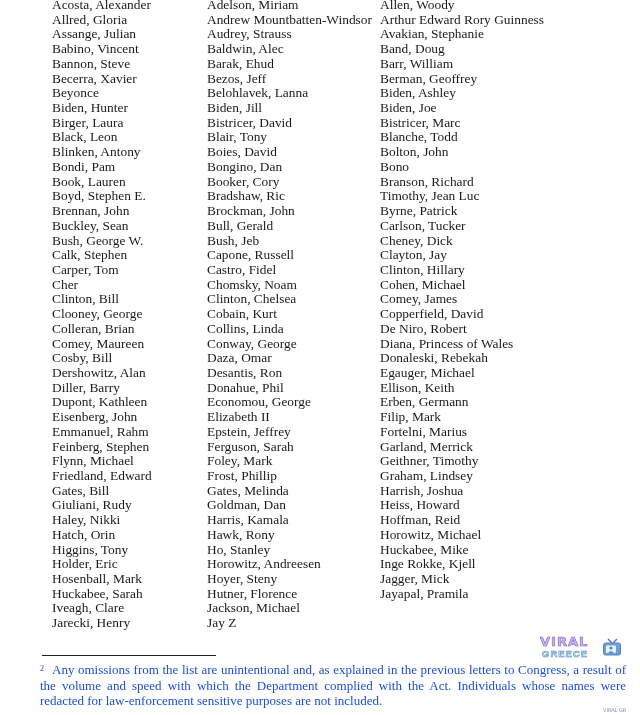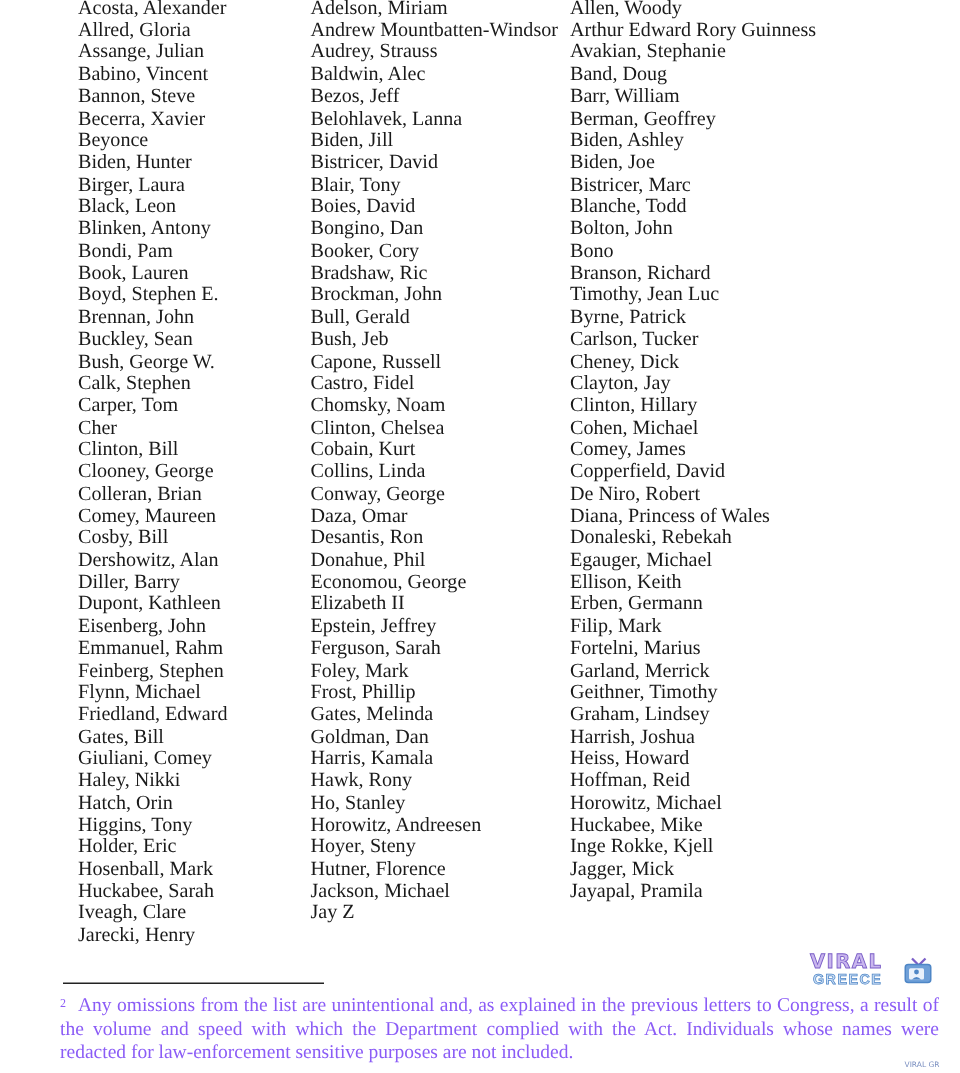--- a/index.html
+++ b/index.html
@@ -9,21 +9,21 @@
   }
   .names { position: absolute; top: -2px; left: 0; width: 640px; }
   .col { position: absolute; top: 0; }
   .col1 { left: 52px; }
   .col2 { left: 207px; }
   .col3 { left: 380px; }
   .name { font-size: 13.4px; line-height: 14.72px; height: 14.72px; white-space: nowrap; }
   .rule { position: absolute; left: 42px; top: 655px; width: 174px; height: 1px; background: #222; }
   .footnote {
     position: absolute; left: 40px; top: 662px; width: 586px;
-    font-size: 13px; line-height: 15.5px; text-align: justify; color: #8b5cf6;
+    font-size: 13px; line-height: 15.5px; text-align: justify; color: #1d4ed8;
   }
   .footnote sup { font-size: 8px; vertical-align: top; margin-right: 8px; position: relative; top: -1px; }
   .watermark { position: absolute; left: 500px; top: 634px; width: 100px; height: 30px; margin-left: 40px; }
   .wm-line1 { position: absolute; left: 0; top: 0; font-family: "DejaVu Sans", sans-serif; font-weight: bold; font-size: 13px; letter-spacing: 1px; color: #c9b6ee; -webkit-text-stroke: 0.6px #7b5fc7; }
   .wm-line2 { position: absolute; left: 2px; top: 14px; font-family: Liberation Sans, sans-serif; font-weight: bold; font-size: 9.5px; letter-spacing: 1px; color: #cfe1f7; -webkit-text-stroke: 0.5px #4e86c6; }
   .tv { position: absolute; left: 62px; top: 4px; width: 20px; height: 18px; }
   .tiny-mark { position: absolute; left: 603px; top: 707px; font-family: "DejaVu Sans", sans-serif; font-size: 5px; color: #7a8fc0; }
 </style>
 </head>
 <body>
@@ -57,35 +57,36 @@
       <div class="name">Cosby, Bill</div>
       <div class="name">Dershowitz, Alan</div>
       <div class="name">Diller, Barry</div>
       <div class="name">Dupont, Kathleen</div>
       <div class="name">Eisenberg, John</div>
       <div class="name">Emmanuel, Rahm</div>
       <div class="name">Feinberg, Stephen</div>
       <div class="name">Flynn, Michael</div>
       <div class="name">Friedland, Edward</div>
       <div class="name">Gates, Bill</div>
-      <div class="name">Giuliani, Comey</div>
+      <div class="name">Giuliani, Rudy</div>
       <div class="name">Haley, Nikki</div>
       <div class="name">Hatch, Orin</div>
       <div class="name">Higgins, Tony</div>
       <div class="name">Holder, Eric</div>
       <div class="name">Hosenball, Mark</div>
       <div class="name">Huckabee, Sarah</div>
       <div class="name">Iveagh, Clare</div>
       <div class="name">Jarecki, Henry</div>
     </div>
   <div class="col col2">
       <div class="name">Adelson, Miriam</div>
       <div class="name">Andrew Mountbatten-Windsor</div>
       <div class="name">Audrey, Strauss</div>
       <div class="name">Baldwin, Alec</div>
+      <div class="name">Barak, Ehud</div>
       <div class="name">Bezos, Jeff</div>
       <div class="name">Belohlavek, Lanna</div>
       <div class="name">Biden, Jill</div>
       <div class="name">Bistricer, David</div>
       <div class="name">Blair, Tony</div>
       <div class="name">Boies, David</div>
       <div class="name">Bongino, Dan</div>
       <div class="name">Booker, Cory</div>
       <div class="name">Bradshaw, Ric</div>
       <div class="name">Brockman, John</div>

